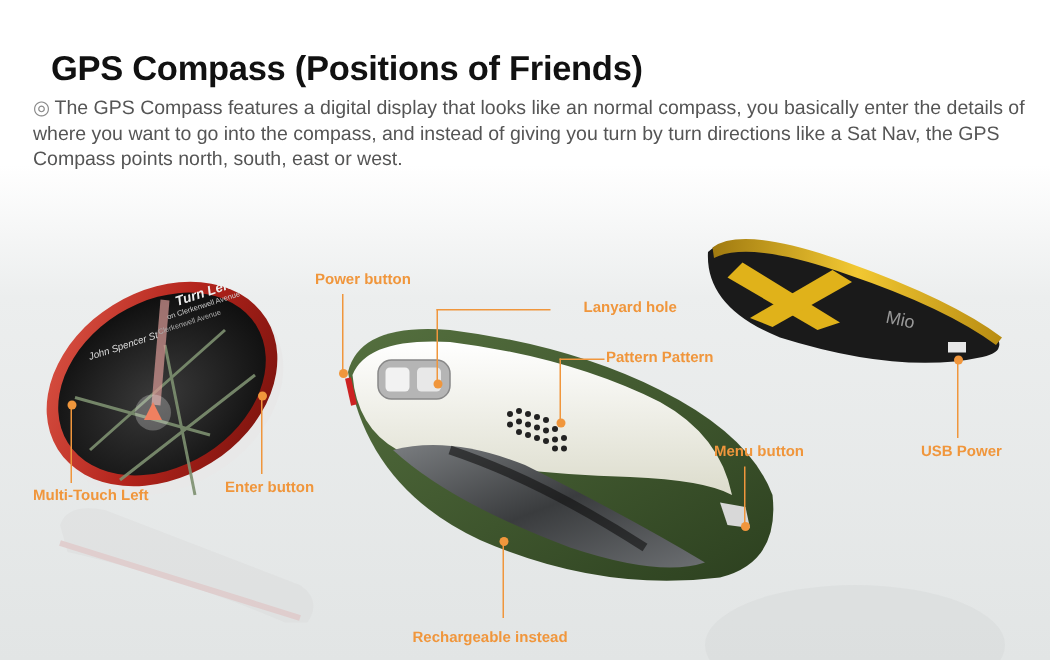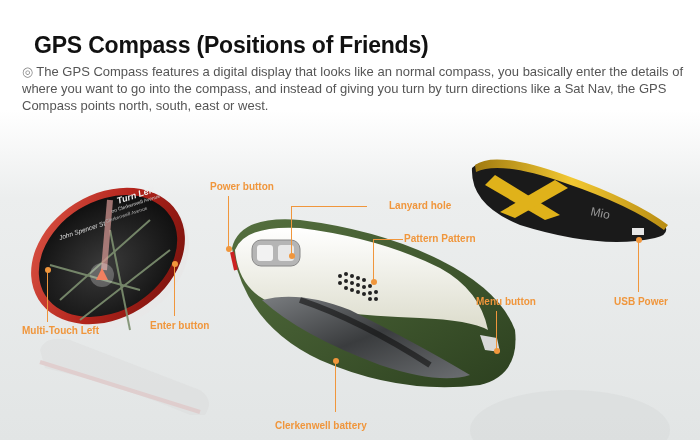--- a/index.html
+++ b/index.html
@@ -167,16 +167,16 @@
   <div class="dot" style="left:45px;top:267px;"></div>
 </div>
 
 <div>
   <div class="lbl" style="left:150px;top:320px;">Enter button</div>
   <div class="line" style="left:174px;top:266px;width:1px;height:50px;"></div>
   <div class="dot" style="left:172px;top:261px;"></div>
 </div>
 
 <div>
-  <div class="lbl" style="left:275px;top:420px;">Clerkenwell battery</div>
+  <div class="lbl" style="left:275px;top:420px;">Rechargeable instead</div>
   <div class="line" style="left:335px;top:362px;width:1px;height:50px;"></div>
   <div class="dot" style="left:333px;top:358px;"></div>
 </div>
 
 </body></html>

